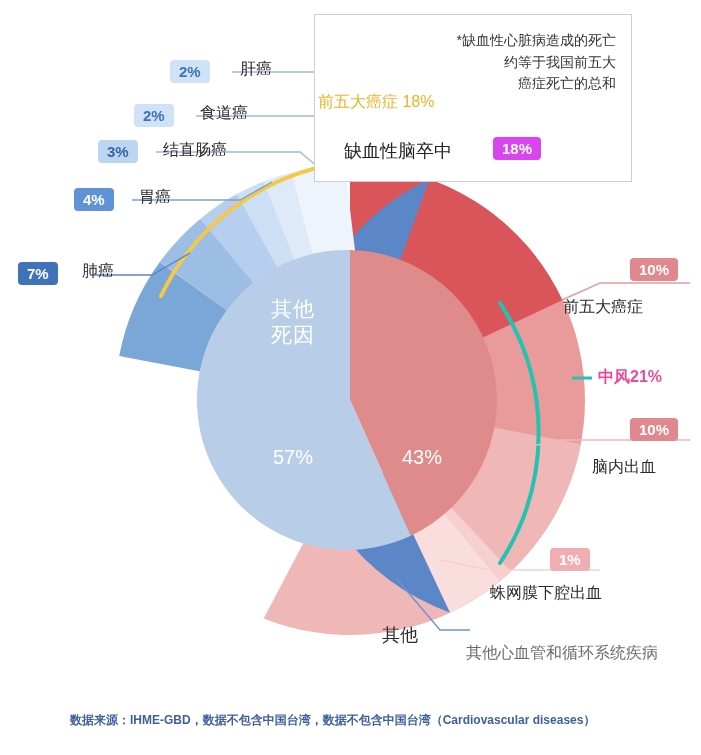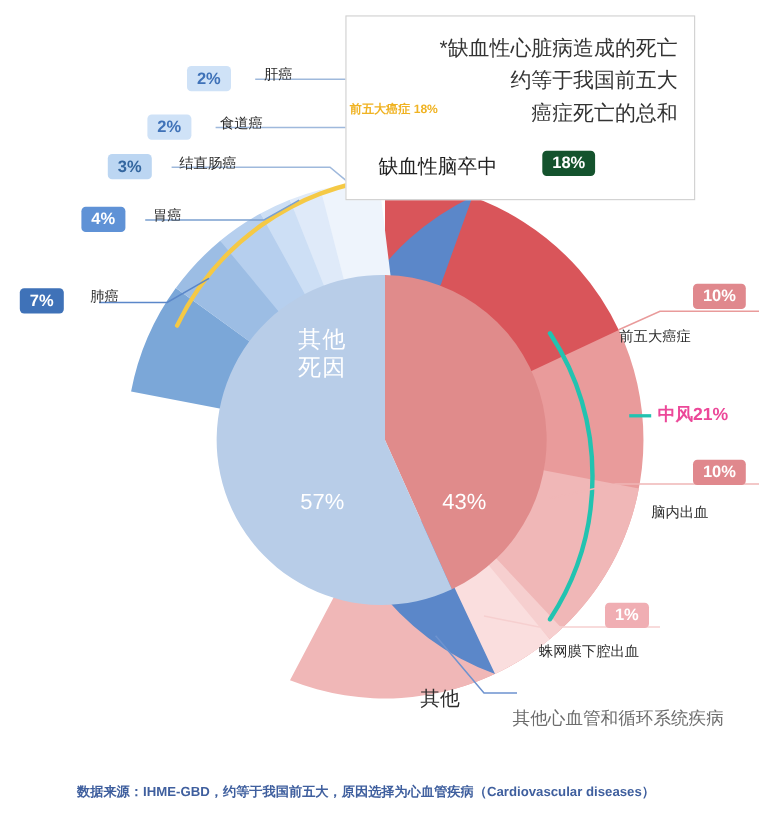--- a/index.html
+++ b/index.html
@@ -21,52 +21,52 @@
   svg.chart {
     position: absolute;
     left: 0;
     top: 0;
     width: 701px;
     height: 755px;
   }
   .lbl {
     position: absolute;
     white-space: nowrap;
-    font-size: 13px;
+    font-size: 16px;
     color: #2b2b2b;
   }
   .pct {
     position: absolute;
     border-radius: 4px;
     color: #ffffff;
     font-size: 15px;
     font-weight: bold;
     padding: 3px 9px;
     white-space: nowrap;
     text-align: center;
   }
   .note-box {
     position: absolute;
     border: 1px solid #cfcfcf;
     background: #ffffff;
     box-sizing: border-box;
   }
   .note-text {
     position: absolute;
-    font-size: 19px;
+    font-size: 14px;
     color: #333;
     line-height: 1.55;
     text-align: right;
     white-space: pre-line;
   }
   .top5 {
     position: absolute;
     color: #f0b323;
-    font-size: 11px;
-    font-weight: bold;
+    font-size: 16px;
+    font-weight: normal;
     white-space: nowrap;
   }
   .ihd-label {
     position: absolute;
     font-size: 18px;
     color: #222;
     white-space: nowrap;
   }
   .stroke-label {
     position: absolute;
@@ -166,21 +166,21 @@
   </svg>
 
   <div class="note-box" style="left:314px; top:14px; width:318px; height:168px;"></div>
   <div class="note-text" style="left:330px; top:30px; width:286px;">*缺血性心脏病造成的死亡
 约等于我国前五大
 癌症死亡的总和</div>
 
   <div class="top5" style="left:318px; top:92px;">前五大癌症 18%</div>
 
   <div class="ihd-label" style="left:344px; top:139px;">缺血性脑卒中</div>
-  <div class="pct" style="left:493px; top:137px; background:#14532d;">18%</div>
+  <div class="pct" style="left:493px; top:137px; background:#d946ef;">18%</div>
 
   <div class="pct" style="left:170px; top:60px; background:#cfe2f7; color:#3f72b8;">2%</div>
   <div class="lbl" style="left:240px; top:59px;">肝癌</div>
 
   <div class="pct" style="left:134px; top:104px; background:#cfe2f7; color:#3f72b8;">2%</div>
   <div class="lbl" style="left:200px; top:103px;">食道癌</div>
 
   <div class="pct" style="left:98px; top:140px; background:#bcd6f2; color:#33669f;">3%</div>
   <div class="lbl" style="left:163px; top:140px;">结直肠癌</div>
 
@@ -203,15 +203,15 @@
 
   <div class="lbl" style="left:382px; top:623px; font-size:18px;">其他</div>
   <div class="sub-label" style="left:466px; top:643px;">其他心血管和循环系统疾病</div>
 
   <div class="inner-text" style="left:238px; top:296px; width:110px;">其他
 死因</div>
   <div class="inner-pct" style="left:238px; top:446px; width:110px;">57%</div>
 
   <div class="inner-pct" style="left:382px; top:446px; width:80px;">43%</div>
 
-  <div class="source" style="left:70px; top:712px;">数据来源：IHME-GBD，约等于我国前五大，原因选择为心血管疾病（Cardiovascular diseases）</div>
+  <div class="source" style="left:70px; top:712px;">数据来源：IHME-GBD，数据不包含中国台湾，数据不包含中国台湾（Cardiovascular diseases）</div>
 
 </div>
 
 </body></html>

